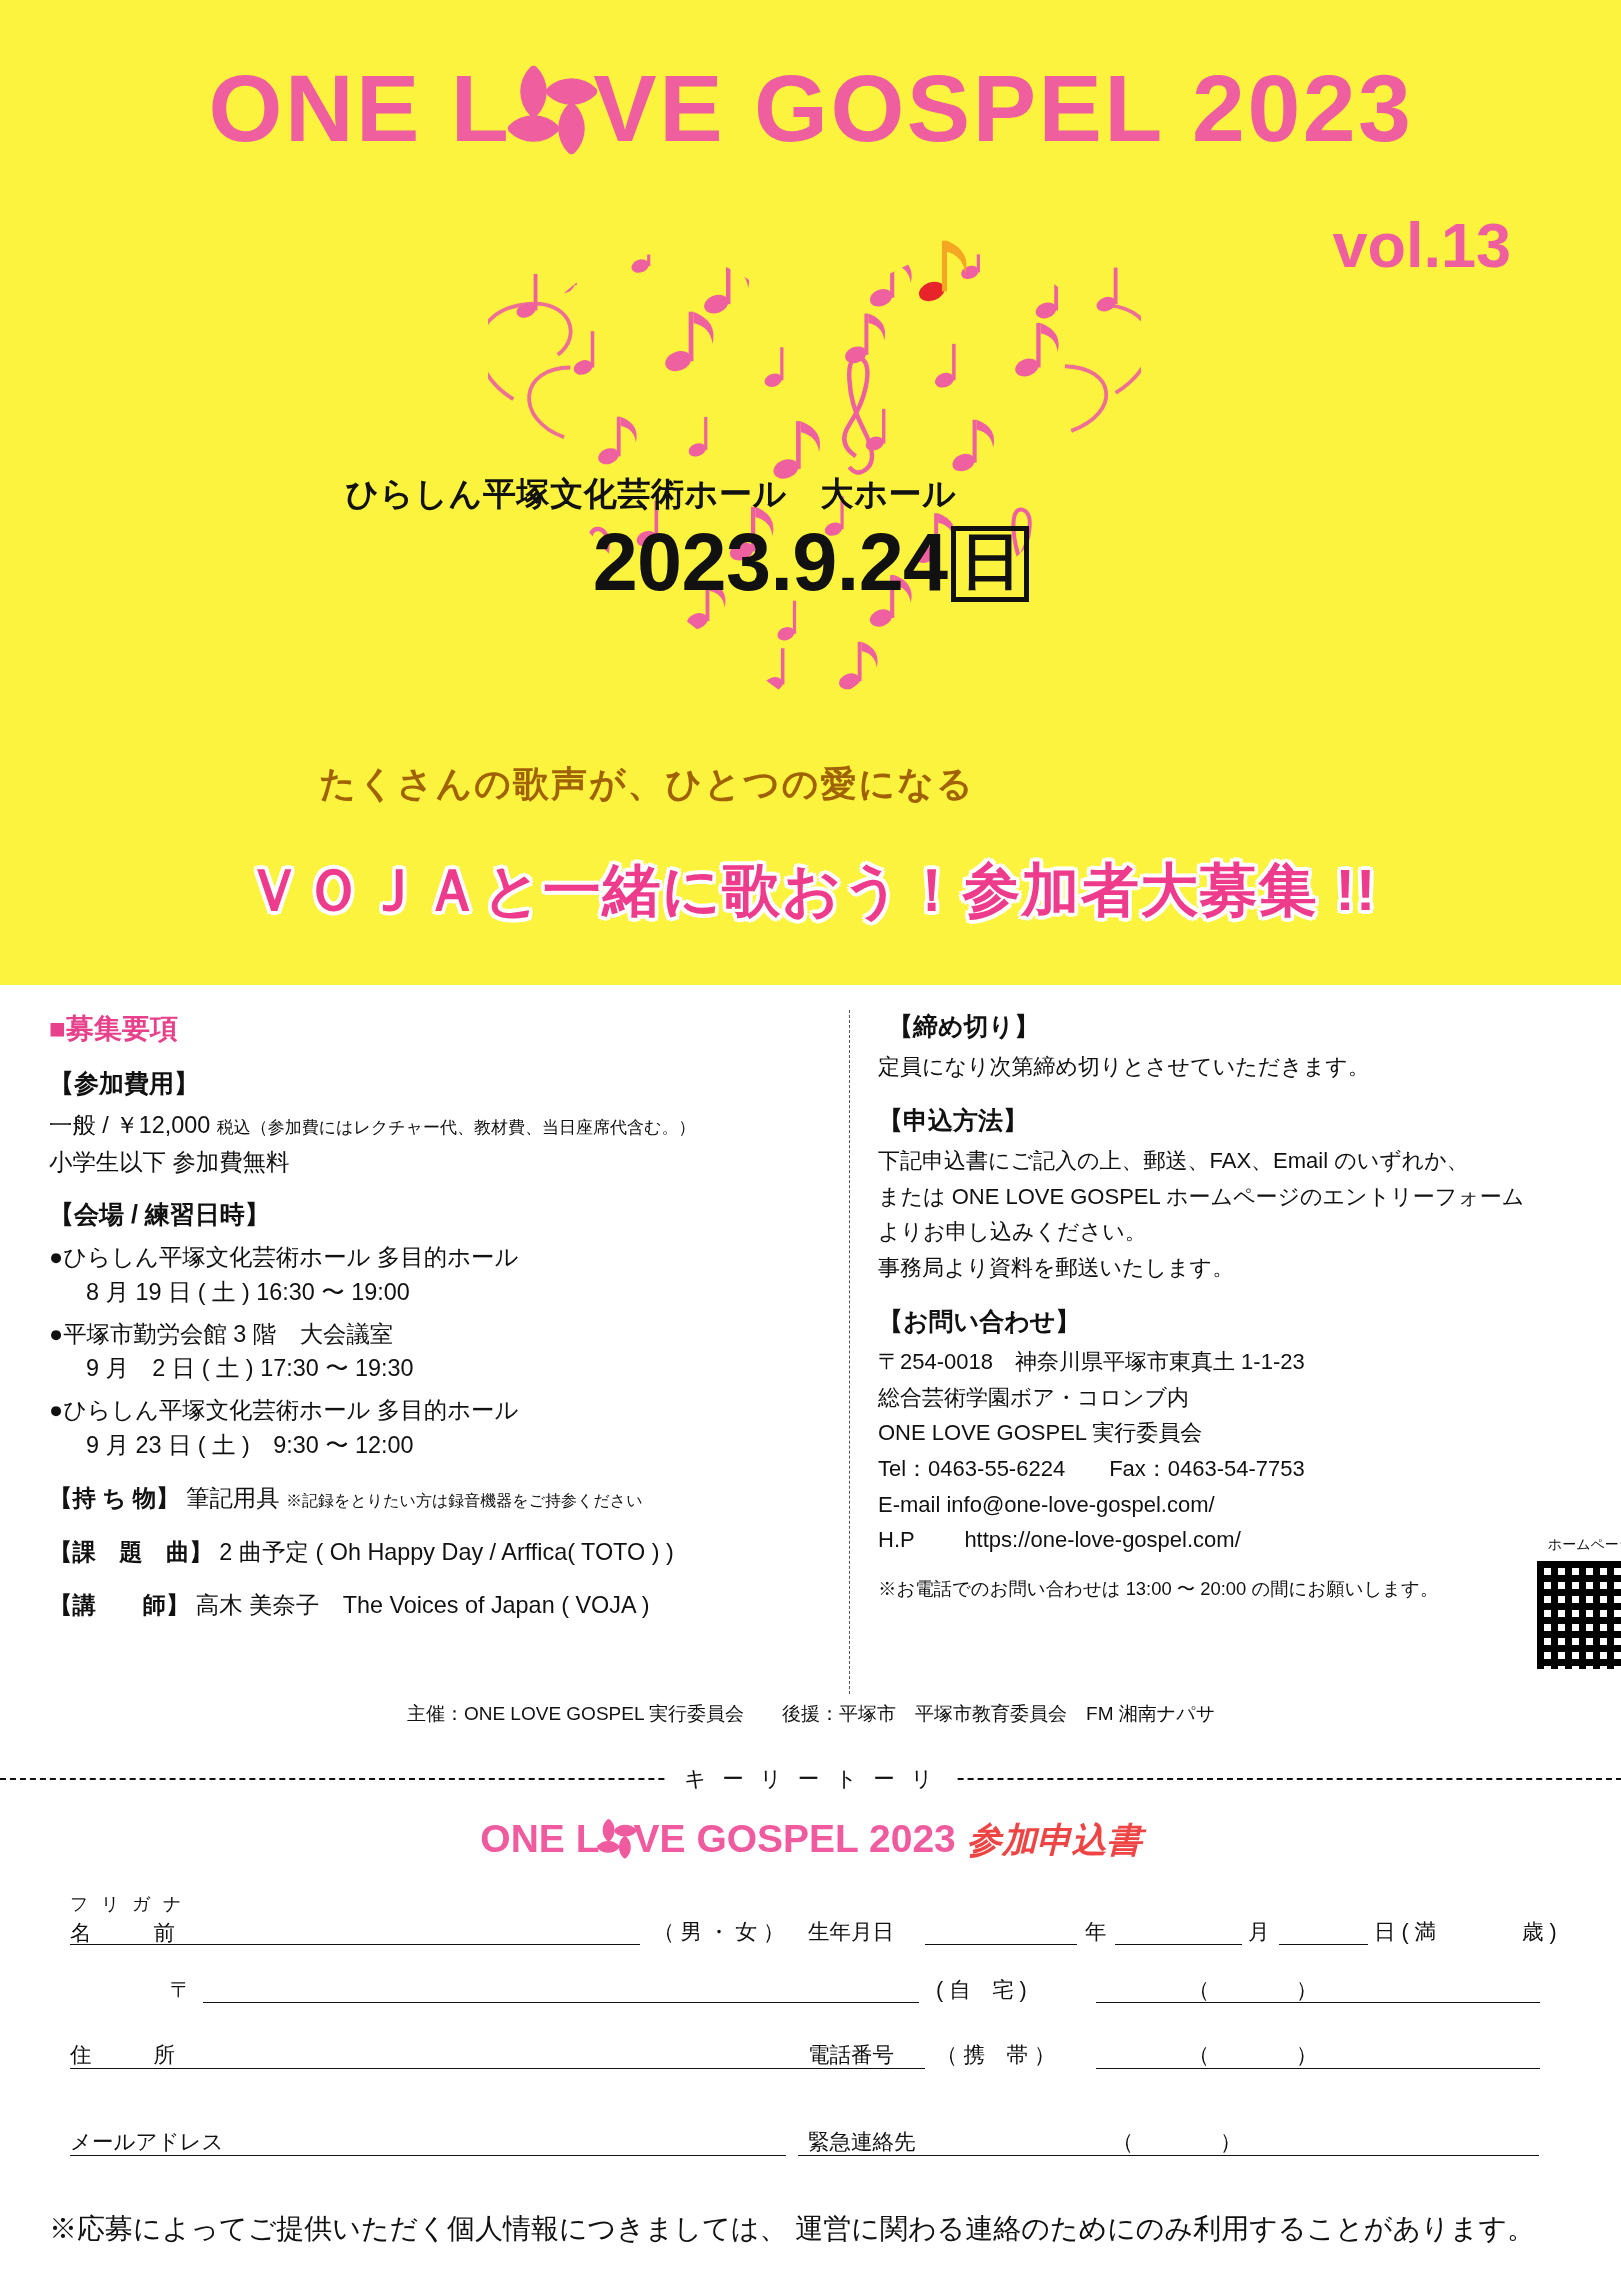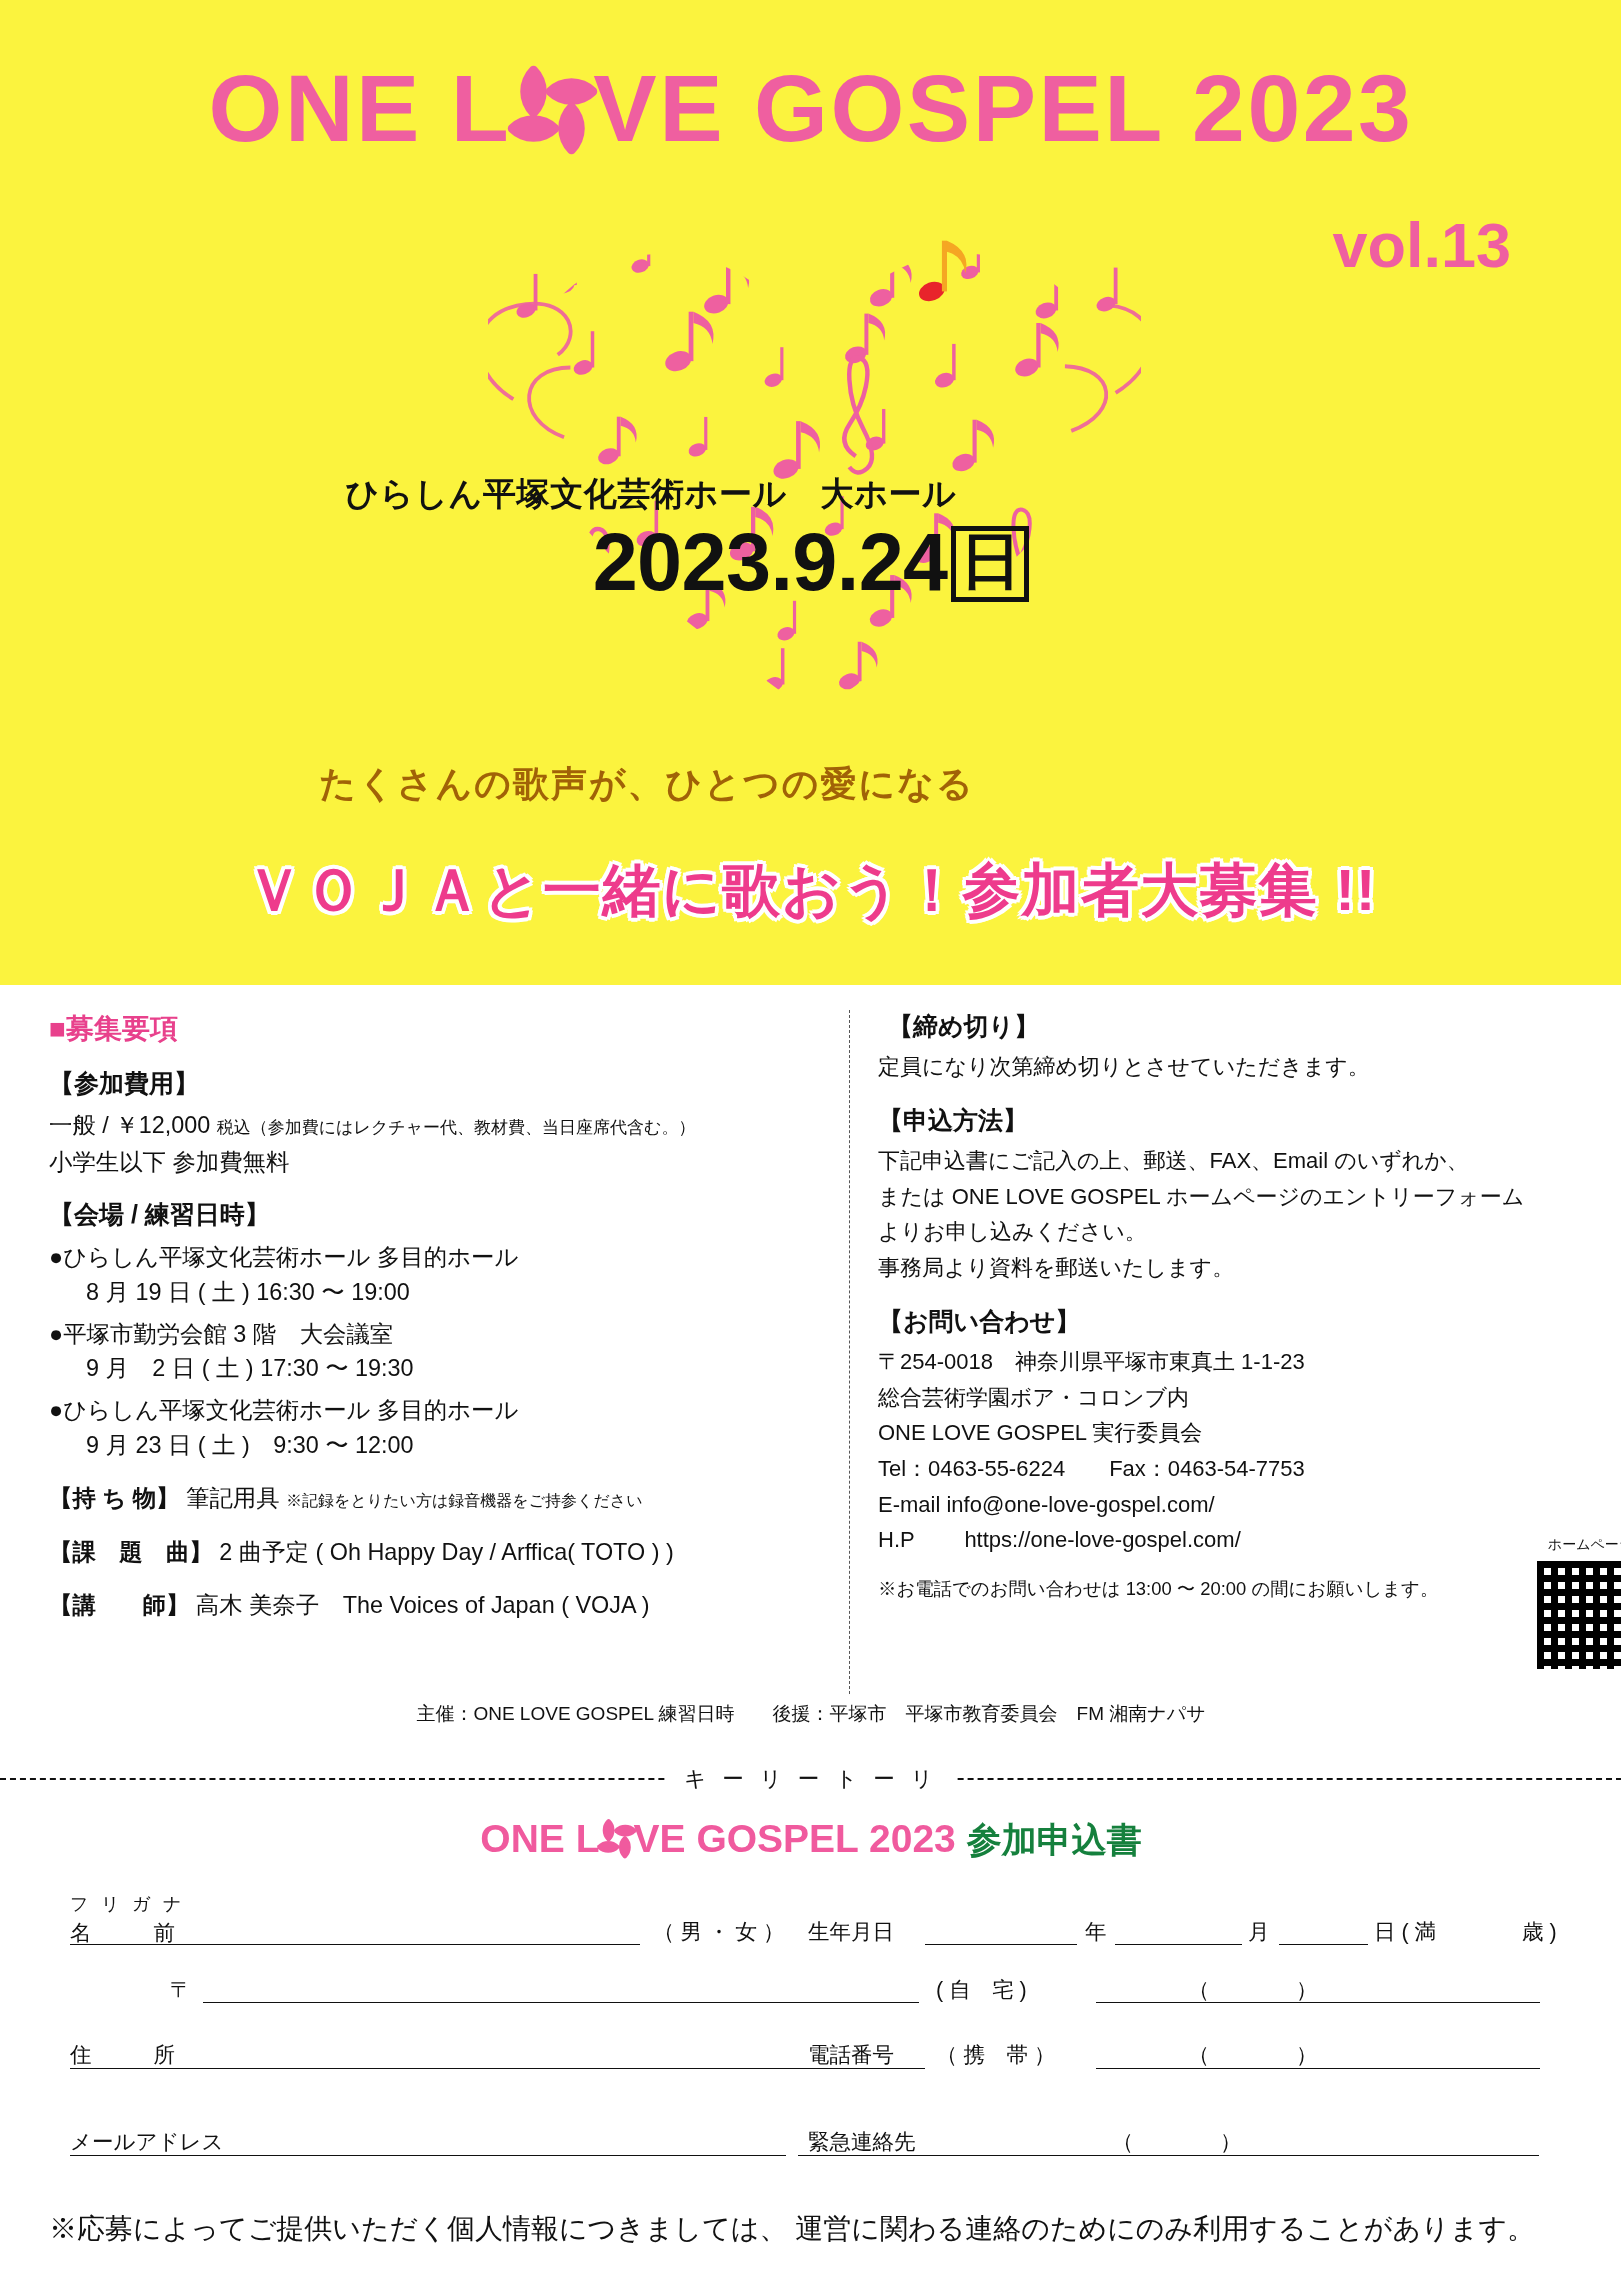--- a/index.html
+++ b/index.html
@@ -243,21 +243,21 @@
   }
   .form-title {
     width: 1622px;
     text-align: center;
     font-size: 39px;
     font-weight: bold;
     color: #f05a9e;
     margin-top: 15px;
     white-space: nowrap;
   }
-  .form-title .jp { color: #15803d; font-size: 35px; }
+  .form-title .jp { color: #ef4444; font-size: 35px; font-style: italic; }
   .form-title .clover {
     display:inline-block;width:34px;height:34px;position:relative;vertical-align:-3.8px;
   }
   .form-title .clover span { width:16.5px;height:16.5px;border-radius:16.5px 2.5px 16.5px 2.5px;background:#f05a9e;}
   .form-title .clover span:nth-child(1){top:0.6px;left:0.6px;}
   .form-title .clover span:nth-child(2){top:0.6px;left:17px;}
   .form-title .clover span:nth-child(3){top:17px;left:0.6px;}
   .form-title .clover span:nth-child(4){top:17px;left:17px;}
 
   .fld { position: absolute; font-size: 21.5px; color:#111; }
@@ -525,21 +525,21 @@
     <div class="r-line">H.P　　 https://one-love-gospel.com/</div>
 
     <div class="phone-note">※お電話でのお問い合わせは 13:00 〜 20:00 の間にお願いします。</div>
 
     <div class="qr-wrap">
       <div class="qr-label">ホームページ</div>
       <div class="qr"></div>
     </div>
   </div>
 
-  <div class="sponsor">主催：ONE LOVE GOSPEL 練習日時　　後援：平塚市　平塚市教育委員会　FM 湘南ナパサ</div>
+  <div class="sponsor">主催：ONE LOVE GOSPEL 実行委員会　　後援：平塚市　平塚市教育委員会　FM 湘南ナパサ</div>
 </div>
 
 <div class="cutline">
   <div class="dash"></div>
   <div class="label"><span>キ ー リ ー ト ー リ</span></div>
 </div>
 
 <div class="form">
   <div class="form-title">
     <span>ONE L</span><span class="clover"><span></span><span></span><span></span><span></span></span><span>VE GOSPEL 2023</span>

